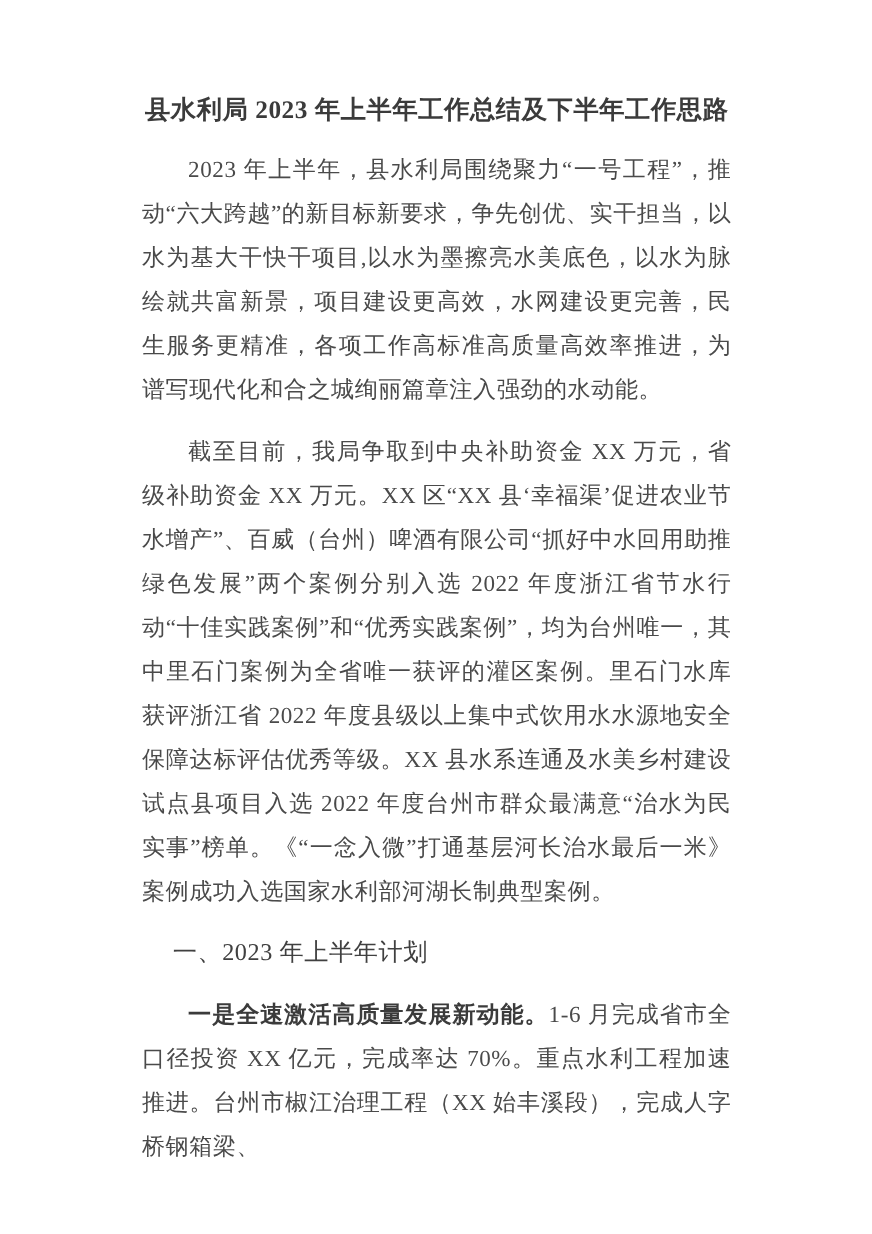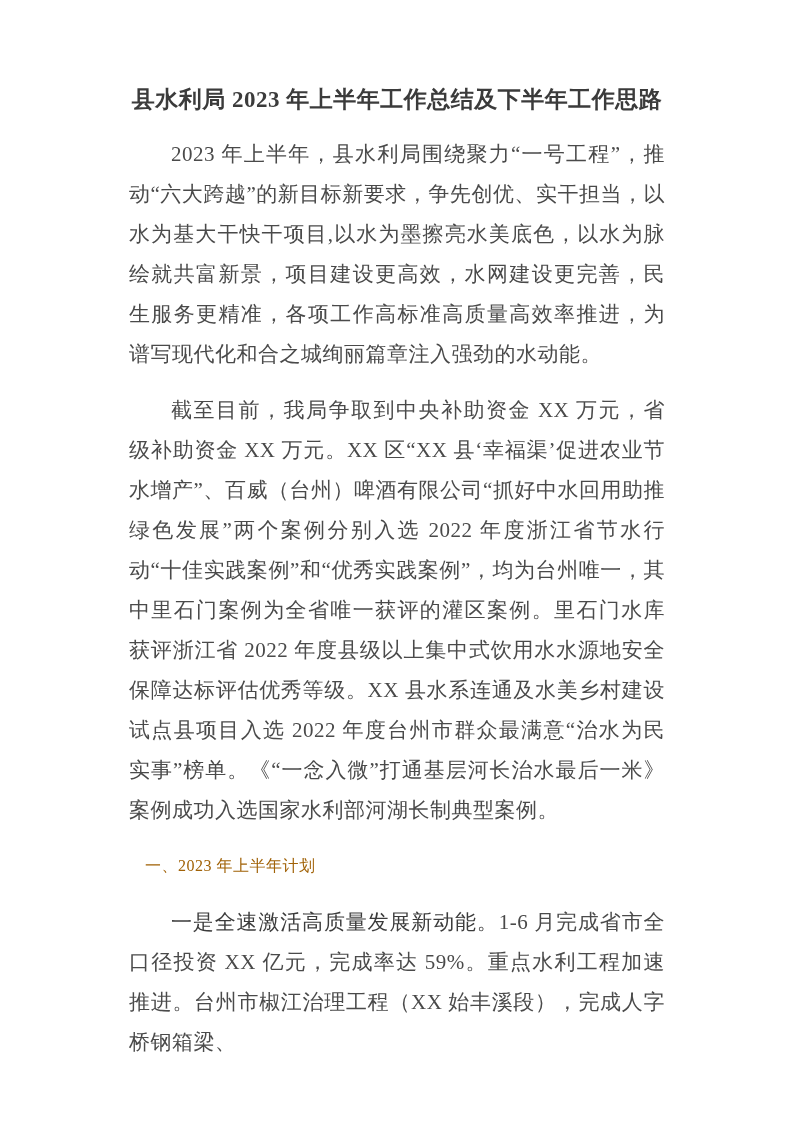--- a/index.html
+++ b/index.html
@@ -32,37 +32,37 @@
     margin: 16px;
     font-size: 21px;
     line-height: 40px;
     color: #4a4a4a;
     text-indent: 2em;
     text-align: justify;
     letter-spacing: 0.5px;
   }
   p.section-heading {
     margin: 0;
-    font-size: 16px;
+    font-size: 22px;
     line-height: 40px;
-    color: #a16207;
+    color: #404040;
     text-indent: 2em;
     letter-spacing: 0.5px;
   }
   .lead-bold {
-    font-weight: normal;
+    font-weight: bold;
     color: #3b3b3b;
   }
 </style>
 </head>
 <body>
 
 <div class="page">
   <h1 class="doc-title"><span>县水利局 2023 年上半年工作总结及下半年工作思路</span></h1>
 
   <p class="body-para">2023 年上半年，县水利局围绕聚力“一号工程”，推动“六大跨越”的新目标新要求，争先创优、实干担当，以水为基大干快干项目,以水为墨擦亮水美底色，以水为脉绘就共富新景，项目建设更高效，水网建设更完善，民生服务更精准，各项工作高标准高质量高效率推进，为谱写现代化和合之城绚丽篇章注入强劲的水动能。</p>
 
   <p class="body-para">截至目前，我局争取到中央补助资金 XX 万元，省级补助资金 XX 万元。XX 区“XX 县‘幸福渠’促进农业节水增产”、百威（台州）啤酒有限公司“抓好中水回用助推绿色发展”两个案例分别入选 2022 年度浙江省节水行动“十佳实践案例”和“优秀实践案例”，均为台州唯一，其中里石门案例为全省唯一获评的灌区案例。里石门水库获评浙江省 2022 年度县级以上集中式饮用水水源地安全保障达标评估优秀等级。XX 县水系连通及水美乡村建设试点县项目入选 2022 年度台州市群众最满意“治水为民实事”榜单。《“一念入微”打通基层河长治水最后一米》案例成功入选国家水利部河湖长制典型案例。</p>
 
   <p class="section-heading">一、2023 年上半年计划</p>
 
-  <p class="body-para"><span class="lead-bold">一是全速激活高质量发展新动能。</span><span>1-6 月完成省市全口径投资 XX 亿元，完成率达 59%。重点水利工程加速推进。台州市椒江治理工程（XX 始丰溪段），完成人字桥钢箱梁、</span></p>
+  <p class="body-para"><span class="lead-bold">一是全速激活高质量发展新动能。</span><span>1-6 月完成省市全口径投资 XX 亿元，完成率达 70%。重点水利工程加速推进。台州市椒江治理工程（XX 始丰溪段），完成人字桥钢箱梁、</span></p>
 </div>
 
 </body></html>

